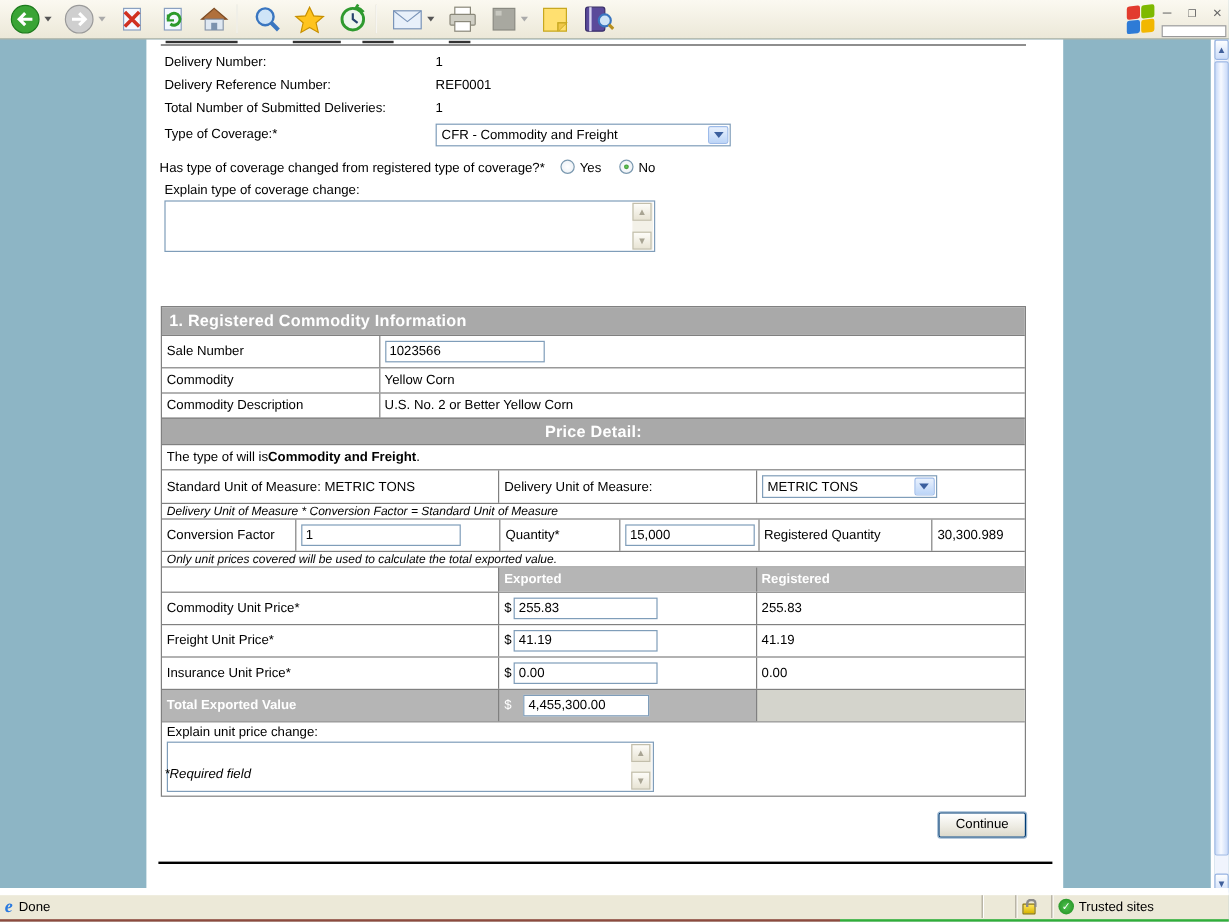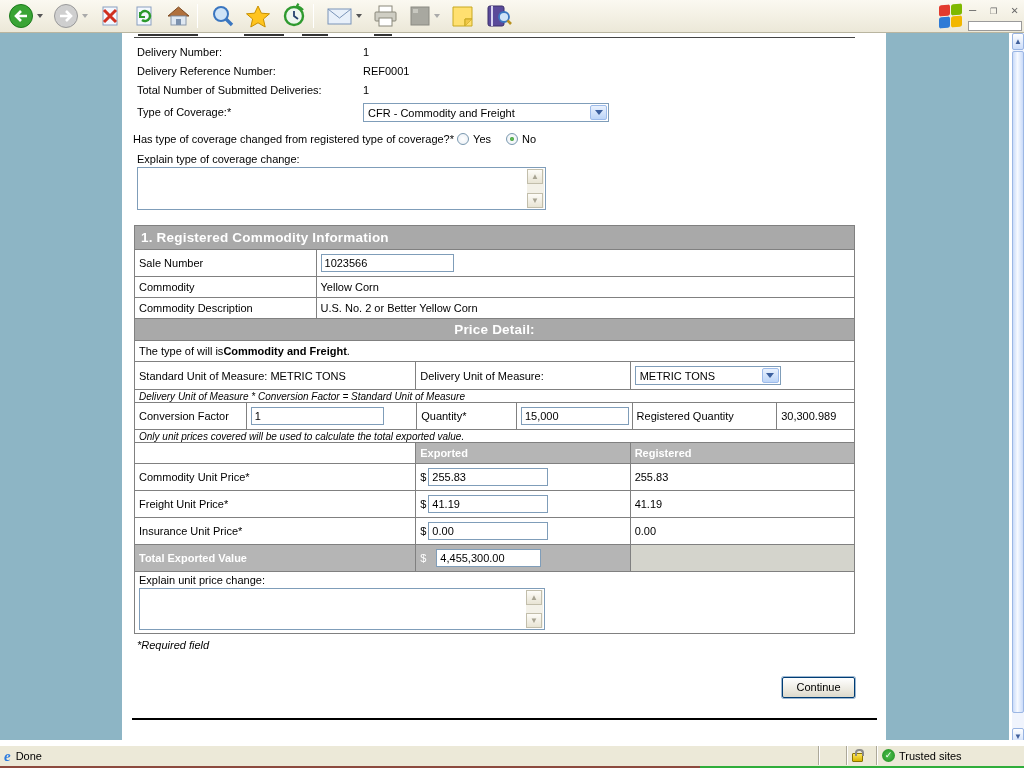--- a/index.html
+++ b/index.html
@@ -57,21 +57,21 @@
     background:radial-gradient(#fff,#e8eef4); vertical-align:-2px; margin-right:4px; position:relative; }
   .radio.checked::after { content:""; position:absolute; top:3px; left:3px; width:4px; height:4px;
     border-radius:50%; background:radial-gradient(#6fcf5f,#1f7a1f); }
 
   .xp-textarea { position:absolute; background:#fff; border:1px solid #7f9db9; }
   .ta-scroll { position:absolute; top:1px; right:1px; bottom:1px; width:17px; background:#f3f1e8; }
   .ta-btn { position:absolute; left:0; width:16px; height:15px; background:linear-gradient(#fdfcf8,#e8e4d4);
     border:1px solid #c2beab; color:#a8a493; font-size:8px; line-height:13px; text-align:center; }
 
   
-  .dtable { position:absolute; left:12px; top:192px; width:721px; border:1px solid #808080; background:#fff; }
+  .dtable { position:absolute; left:12px; top:222px; width:721px; border:1px solid #808080; background:#fff; }
   .trow { display:flex; border-top:1px solid #808080; align-items:stretch; }
   .trow:first-child { border-top:none; }
   .tcell { border-left:1px solid #808080; display:flex; align-items:center; padding:4px 4px; overflow:hidden; }
   .tcell:first-child { border-left:none; }
   .sec-hdr { background:#a9a9a9; color:#fff; font-weight:bold; font-size:13.5px; letter-spacing:.2px; }
   .gray-bg { background:#b5b5b5; color:#fff; font-weight:bold; }
   .gray-lt { background:#d4d4cc; }
   .note-row { font-style:italic; font-size:10px; padding:0 4px; display:flex; align-items:center; }
 
   .footer-hr { position:absolute; left:10px; top:685px; width:745px; border-top:2px solid #000; }
@@ -228,21 +228,21 @@
     <div class="abs lbl" style="left:241px;top:51px">1</div>
 
     <div class="abs lbl" style="left:15px;top:73px">Type of Coverage:*</div>
     <div class="abs xp-select" style="left:241px;top:70px;width:246px">
       <span class="sel-text">CFR - Commodity and Freight</span>
       <span class="sel-arrow"></span>
     </div>
 
     <div class="abs lbl" style="left:11px;top:100px">
       <span>Has type of coverage changed from registered type of coverage?*</span>
-      <span style=""><span class="radio"></span><span>Yes</span></span>
+      <span style="margin-left:10px"><span class="radio"></span><span>Yes</span></span>
       <span style="margin-left:12px"><span class="radio checked"></span><span>No</span></span>
     </div>
 
     <div class="abs lbl" style="left:15px;top:120px">Explain type of coverage change:</div>
     <div class="xp-textarea" style="left:15px;top:134px;width:409px;height:43px">
       <div class="ta-scroll">
         <span class="ta-btn" style="top:0">▲</span>
         <span class="ta-btn" style="bottom:0">▼</span>
       </div>
     </div>

